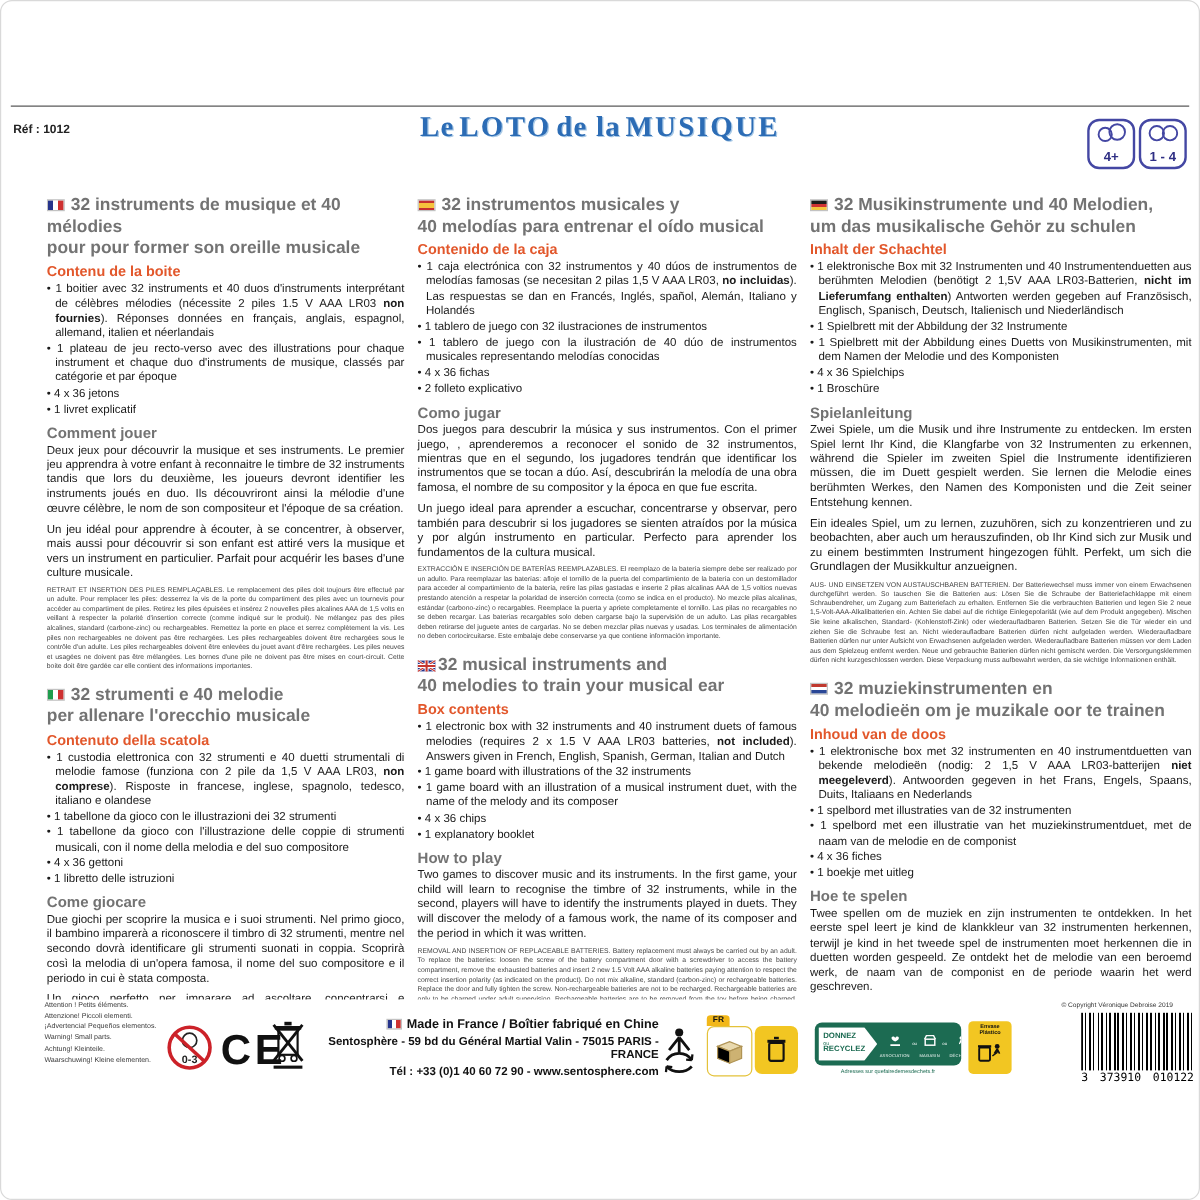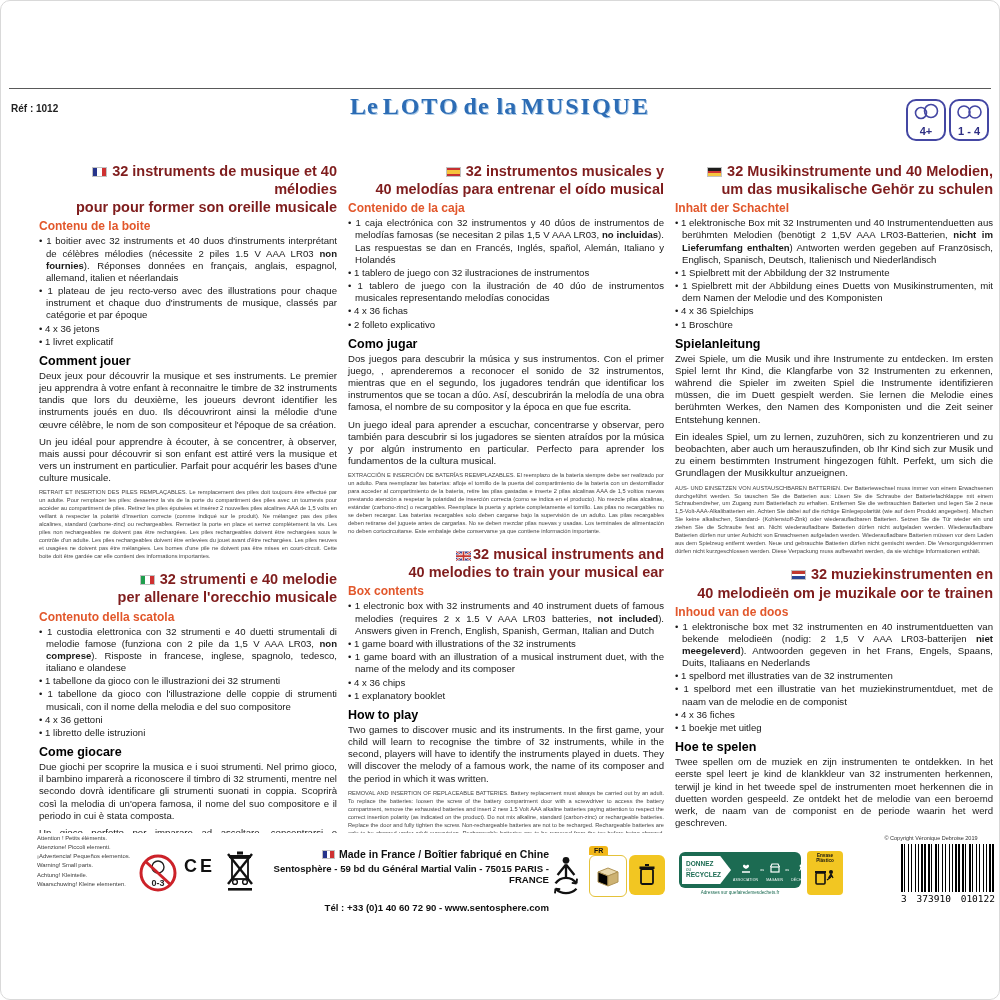--- a/index.html
+++ b/index.html
@@ -13,51 +13,51 @@
          text-shadow:1px 1px 0 #a9c9e6;}
   .t-small{font-size:24px;letter-spacing:1px;}
   .t-big{font-size:24px;letter-spacing:2px;font-family:Liberation Serif, serif;}
   .badges{position:absolute;right:10px;top:98px;display:flex;gap:3px;}
   .badge{width:40px;height:42px;border:2.5px solid #4447a3;border-radius:10px;background:#fff;
          display:flex;flex-direction:column;align-items:center;justify-content:flex-end;box-sizing:border-box;}
   .badge .lbl{font-size:11px;font-weight:bold;color:#2f2f84;line-height:1;padding-bottom:2px;}
 
   .columns{position:absolute;left:38px;top:152px;width:954px;height:680px;overflow:hidden;
            display:grid;grid-template-columns:298px 316px 318px;column-gap:11px;}
-  .sec-title{color:#7f1d1d;font-weight:bold;font-size:14.5px;text-align:right;line-height:1.25;margin:9px 0 3px;}
+  .sec-title{color:#737373;font-weight:bold;font-size:14.5px;text-align:left;line-height:1.25;margin:9px 0 3px;}
   .sec-title .line1,.sec-title .line2{display:block;}
   .h-orange{color:#e2572b;font-weight:bold;font-size:12px;margin:3px 0 2px;}
-  .h-green{color:#000000;font-weight:bold;font-size:12.5px;margin:6px 0 2px;}
+  .h-green{color:#737373;font-weight:bold;font-size:12.5px;margin:6px 0 2px;}
   .bullets{margin:0;padding:0;list-style:none;font-size:9.6px;line-height:1.27;text-align:justify;}
   .bullets li{padding-left:7px;text-indent:-7px;margin:0 0 1px 0;}
   .bullets li::before{content:"• ";}
   p.body{font-size:9.6px;line-height:1.27;text-align:justify;margin:0 0 5px 0;}
   .fine{font-size:5.7px;line-height:1.4;color:#454545;text-align:justify;margin:4px 0 2px 0;}
 
   .flag{display:inline-block;width:15px;height:10px;vertical-align:-1px;margin-right:5px;
         border:0.5px solid #c2c2c2;box-sizing:border-box;}
   .flag-fr{background:linear-gradient(90deg,#26348b 33%,#fff 33% 66%,#ce3131 66%);}
   .flag-it{background:linear-gradient(90deg,#1f9d4d 33%,#fff 33% 66%,#ce3131 66%);}
   .flag-es{background:linear-gradient(180deg,#c53030 25%,#f6c33c 25% 75%,#c53030 75%);}
   .flag-de{background:linear-gradient(180deg,#1d1d1b 33%,#d03333 33% 66%,#f4c63f 66%);}
   .flag-nl{background:linear-gradient(180deg,#c0392e 33%,#fff 33% 66%,#2a4796 66%);}
   .flag-uk{border:none;}
   .flag-uk svg{display:block;}
   .flag-sm{width:13px;height:9px;margin-right:4px;}
 
   
   .warnings{position:absolute;left:36px;top:833px;font-size:5.9px;line-height:1.55;color:#3a3a3a;}
   .age-icon{position:absolute;left:136px;top:851px;}
-  .ce-mark{position:absolute;left:183px;top:855px;font-size:18px;font-weight:bold;color:#111;
+  .ce-mark{position:absolute;left:183px;top:855px;font-size:35px;font-weight:bold;color:#111;
            font-family:"Liberation Sans",sans-serif;letter-spacing:3px;}
   .weee{position:absolute;left:222px;top:847px;}
   .madein{position:absolute;left:252px;top:847px;width:296px;text-align:right;color:#111;}
   .madein .l1{font-size:10.5px;font-weight:bold;}
   .madein .l2{font-size:9.6px;font-weight:bold;margin-top:3px;}
-  .madein .l3{font-size:9.6px;font-weight:bold;margin-top:17px;}
+  .madein .l3{font-size:9.6px;font-weight:bold;margin-top:3px;}
   .triman{position:absolute;left:547px;top:852px;}
   .infotri{position:absolute;left:588px;top:845px;width:78px;height:52px;}
   .infotri-tab{position:absolute;left:0;top:0;background:#f2b718;color:#111;font-size:7px;font-weight:bold;
                padding:1px 5px;border-radius:3px 3px 0 0;}
   .infotri-body{position:absolute;left:0;top:9px;display:flex;gap:2px;}
   .tile{width:36px;height:40px;border-radius:6px;display:flex;align-items:center;justify-content:center;}
   .tile-white{background:#fff;border:1px solid #e4c23a;}
   .tile-yellow{background:#f2c622;}
   .donnez{position:absolute;left:678px;top:851px;width:122px;height:36px;background:#1c6b52;border-radius:6px;
           display:flex;align-items:center;overflow:hidden;}

